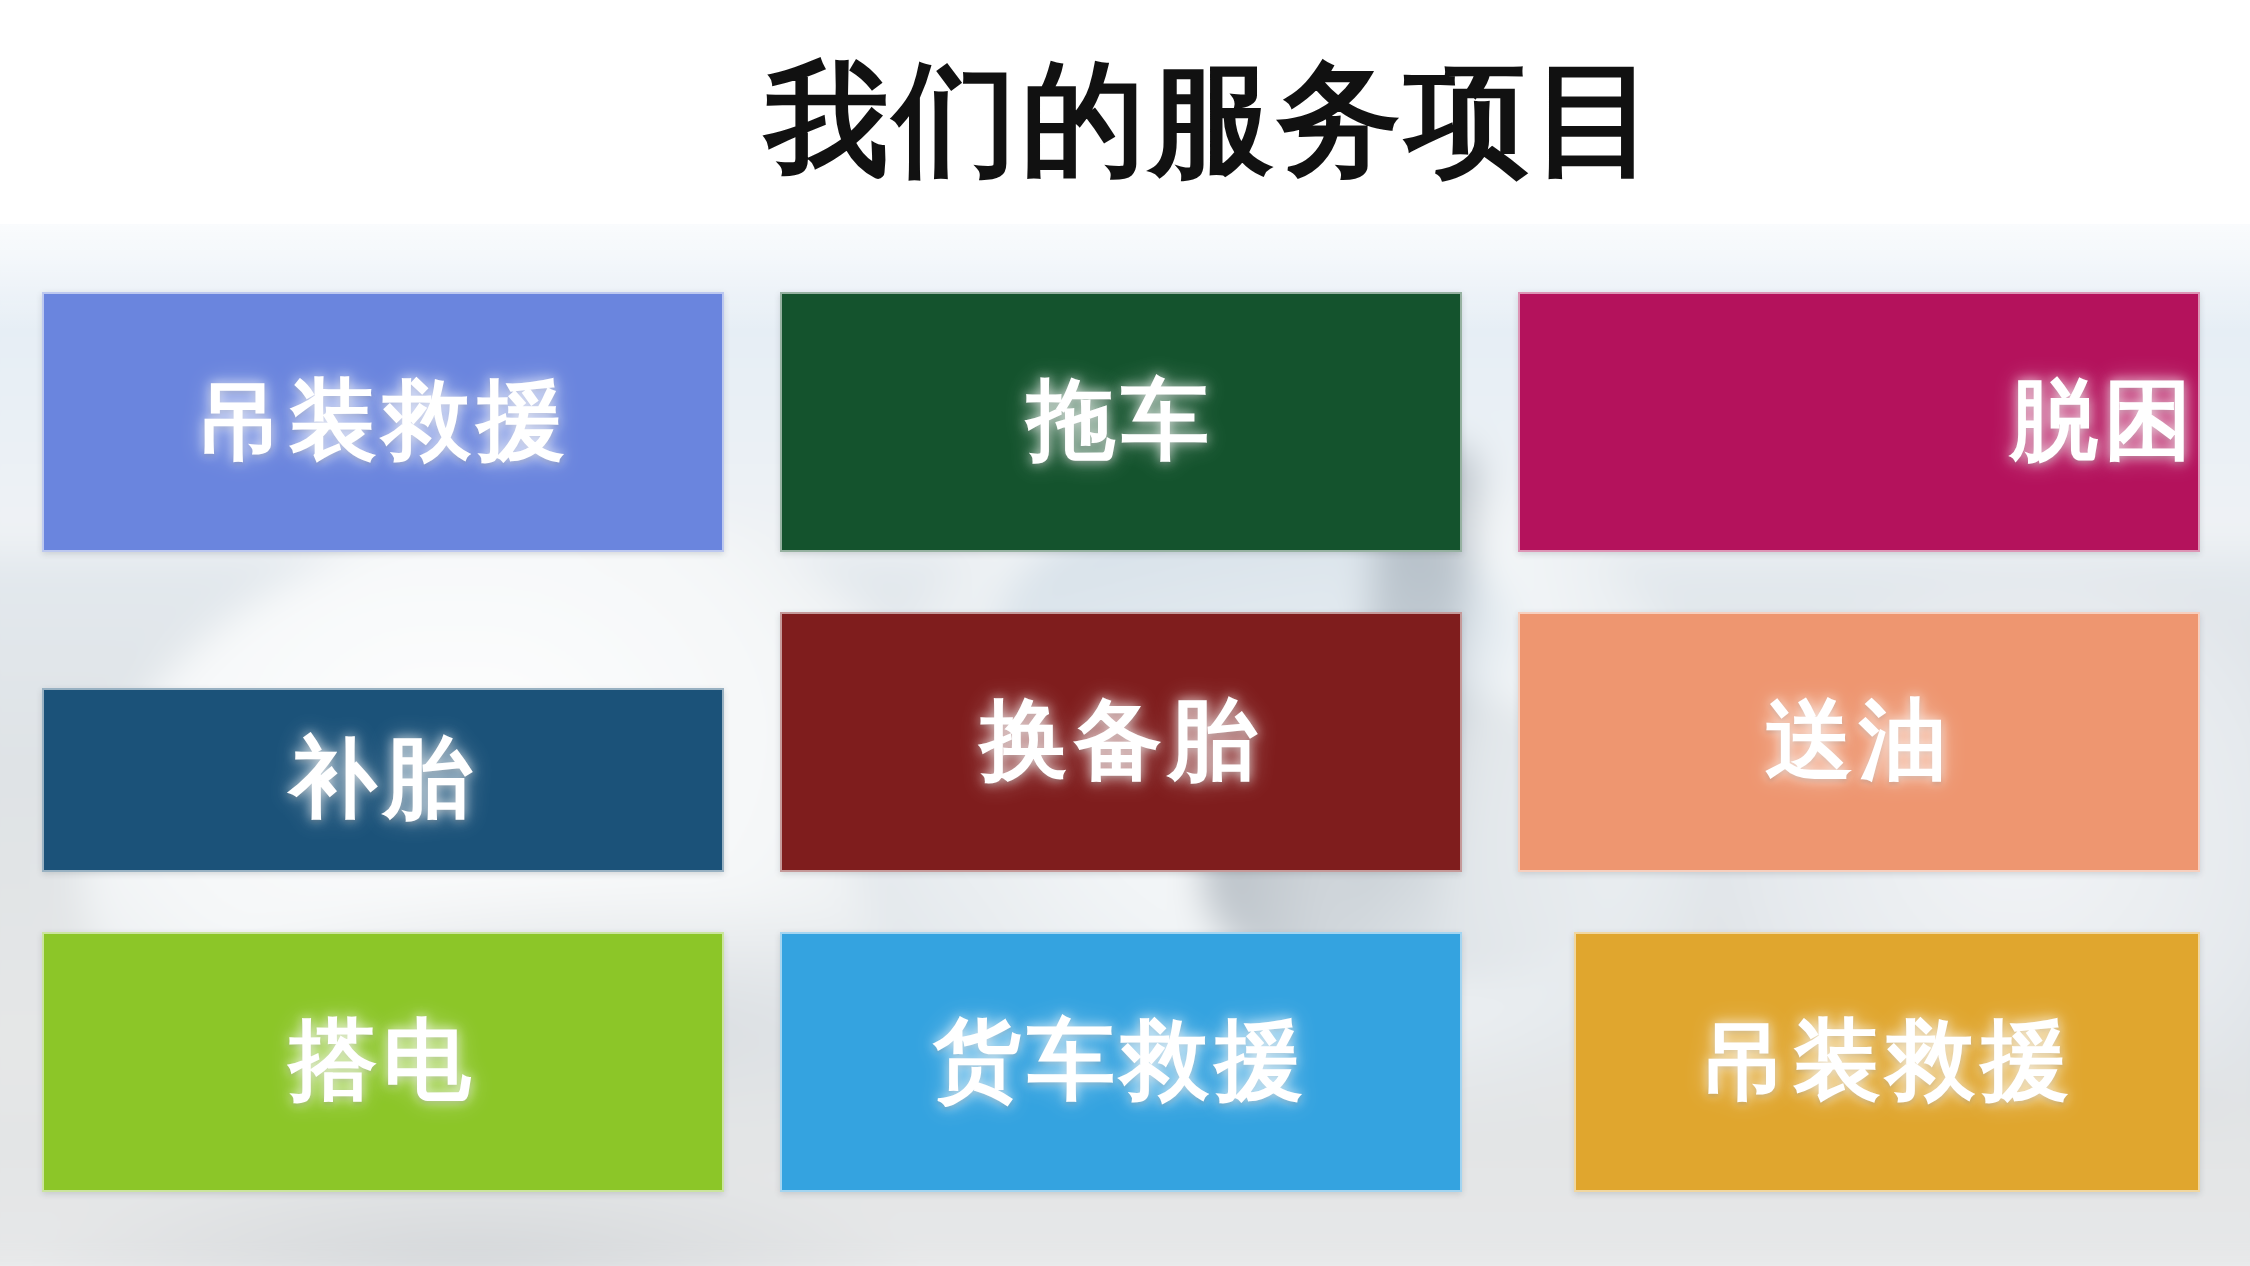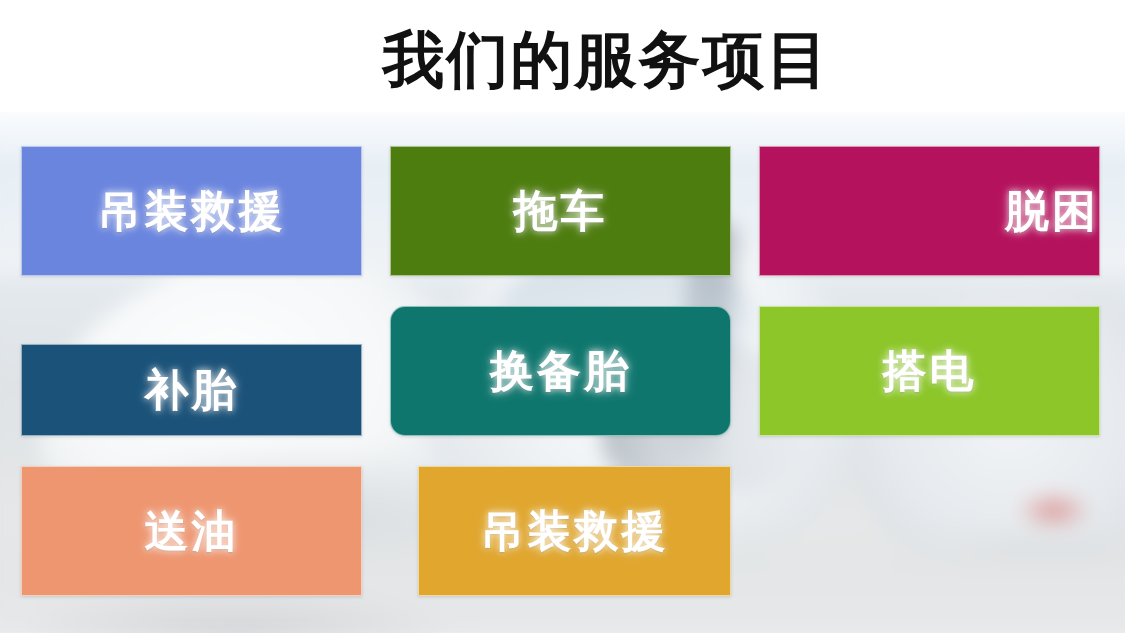--- a/index.html
+++ b/index.html
@@ -189,36 +189,39 @@
 
   <div id="header-band"></div>
   <div id="bg-fade-top"></div>
 
   <div id="page-title">我们的服务项目</div>
 
   <div id="service-grid">
       <div class="tile" style="background: rgb(106, 133, 222);">
         <span class="tile-label">吊装救援</span>
       </div>
-      <div class="tile" style="background: #4d7c0f;">
+      <div class="tile" style="background: #14532d;">
         <span class="tile-label">拖车</span>
       </div>
       <div class="tile" style="background: rgb(180, 18, 92); justify-content: flex-end;">
         <span class="tile-label">脱困</span>
       </div>
       <div class="tile" style="background: rgb(27, 82, 121); margin-top: 38px;">
         <span class="tile-label">补胎</span>
       </div>
-      <div class="tile" style="background: #0f766e; border-radius: 15px;">
+      <div class="tile" style="background: #7f1d1d;">
         <span class="tile-label">换备胎</span>
+      </div>
+      <div class="tile" style="background: rgb(238, 150, 112);">
+        <span class="tile-label">送油</span>
       </div>
       <div class="tile" style="background: rgb(140, 198, 40);">
         <span class="tile-label">搭电</span>
       </div>
-      <div class="tile" style="background: rgb(238, 150, 112);">
-        <span class="tile-label">送油</span>
+      <div class="tile" style="background: rgb(52, 163, 224);">
+        <span class="tile-label">货车救援</span>
       </div>
       <div class="tile" style="background: rgb(224, 166, 46); margin-left: 28px;">
         <span class="tile-label">吊装救援</span>
       </div>
     </div>
 
 </div>
 
 </body></html>

